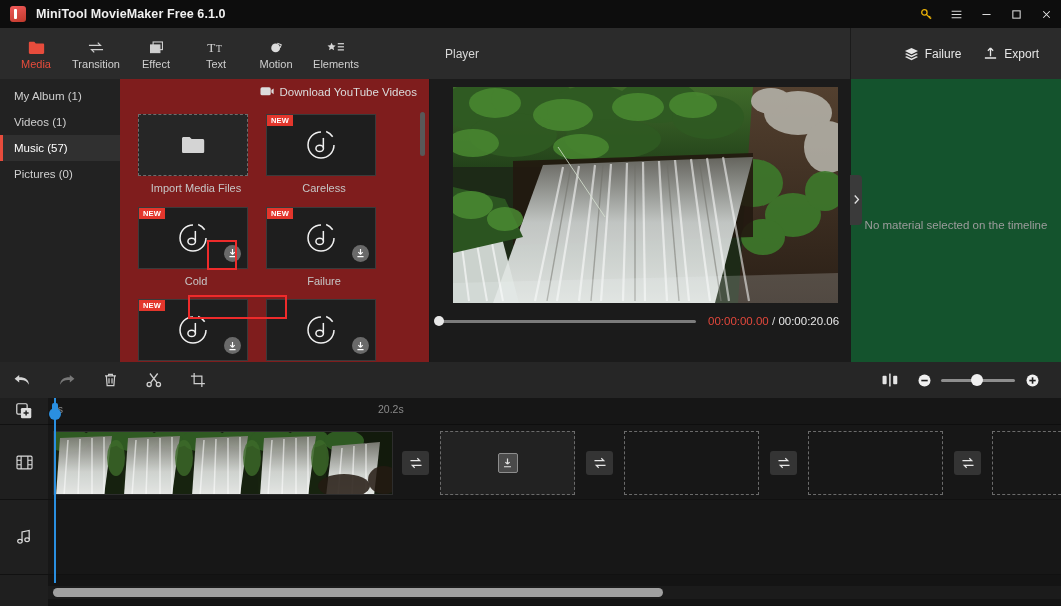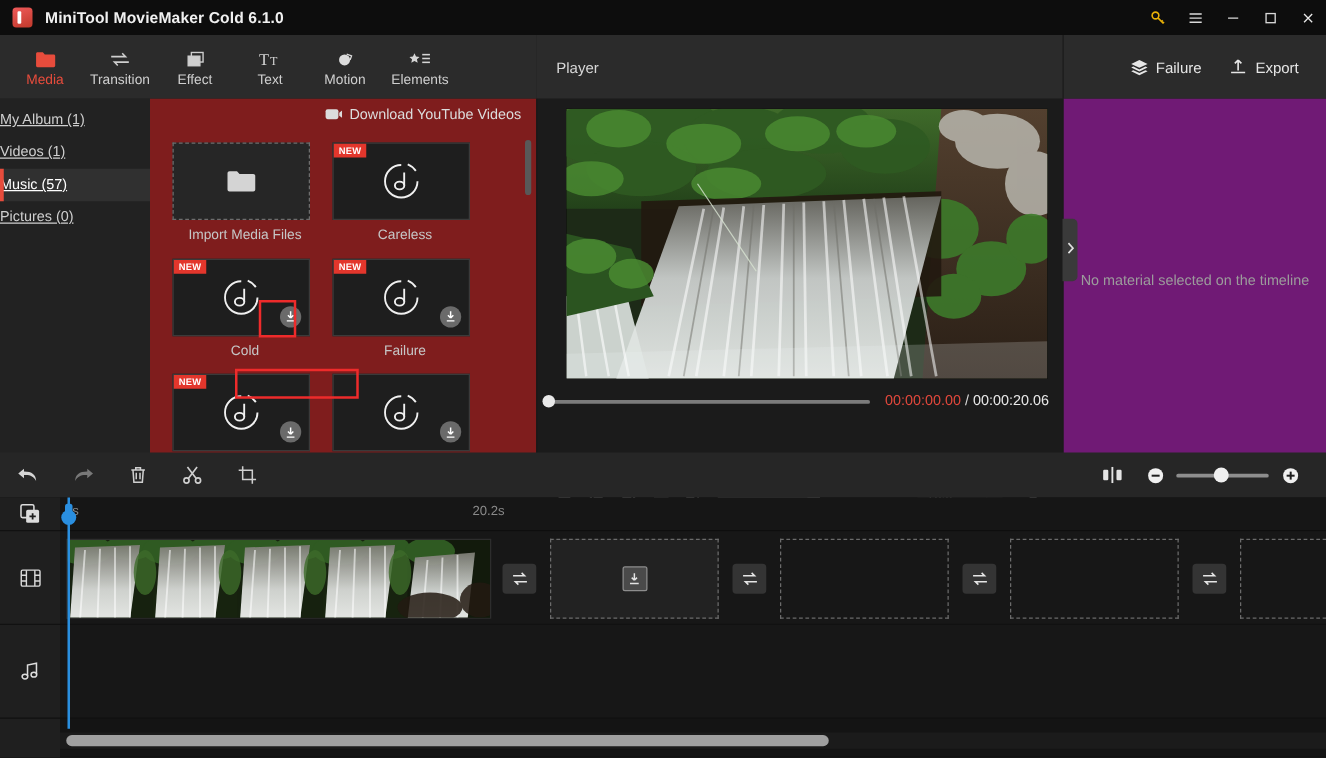--- a/index.html
+++ b/index.html
@@ -61,22 +61,22 @@
   .hbtn{display:flex;align-items:center;gap:6px;color:#e6e6e6;font-size:12px;margin-right:22px;}
   .hbtn svg{display:block;}
   .headdiv{position:absolute;left:850px;top:28px;width:1px;height:51px;background:#1b1b1b;}
 
   
   .albumbar{
     position:absolute; left:0; top:79px; width:120px; height:291px;
     background:#222222; padding-top:4px;
   }
   .albumitem{
-    height:26px; display:flex; align-items:center; 
-    font-size:11.5px; color:#cfcfcf; position:relative;text-decoration:underline;
+    height:26px; display:flex; align-items:center; padding-left:14px;
+    font-size:11.5px; color:#cfcfcf; position:relative;
   }
   .albumitem.active{background:#303030; color:#ffffff;}
   .albumitem.active::before{
     content:""; position:absolute;left:0;top:0;width:3px;height:26px;background:#e74c3c;
   }
 
   
   .mediapanel{
     position:absolute; left:120px; top:79px; width:309px; height:291px;
     background:#7f1d1d;
@@ -153,21 +153,21 @@
   .volknob{position:absolute;right:-4px;top:-3.5px;width:10px;height:10px;border-radius:50%;background:#e9e9e9;}
   .ratio{
     position:absolute;right:48px;top:3px;width:68px;height:22px;background:#3a3a3a;border-radius:2px;
     display:flex;align-items:center;justify-content:space-between;padding:0 7px;
     color:#cdcdcd;font-size:11px;
   }
   .fullbtn{position:absolute;right:14px;top:4px;width:20px;height:20px;display:flex;align-items:center;justify-content:center;}
 
   
   .rightpanel{
-    position:absolute;left:851px;top:79px;width:210px;height:291px;background:#701a75;
+    position:absolute;left:851px;top:79px;width:210px;height:291px;background:#14532d;
     display:flex;align-items:center;justify-content:center;
   }
   .rightpanel .msg{font-size:11.5px;color:#9c9c9c;}
   .collapse{
     position:absolute;left:850px;top:175px;width:12px;height:50px;background:#3a3a3a;
     border-radius:0 4px 4px 0; display:flex;align-items:center;justify-content:center;
     color:#e0e0e0;font-size:11px; z-index:10;
   }
 
   
@@ -219,21 +219,21 @@
   }
   .hscrolltrack{position:absolute;left:48px;top:586px;width:1013px;height:13px;background:#1b1b1b;z-index:24;}
 </style>
 </head>
 <body>
 
 <div class="app">
 
   <div class="titlebar">
     <div class="logo"></div>
-    <div class="apptitle">MiniTool MovieMaker Cold 6.1.0</div>
+    <div class="apptitle">MiniTool MovieMaker Free 6.1.0</div>
     <div class="spacer"></div>
     <div class="winbtn key">
       <svg width="13" height="13" viewBox="0 0 16 16" fill="none" stroke="#e8b007" stroke-width="1.6">
         <circle cx="5.4" cy="5.4" r="3.3"></circle>
           <path d="M7.8 7.8 L13.3 13.3 M11.2 11.6 L12.6 10.2 M12.6 13 L13.8 11.8"></path>
       </svg>
     </div>
     <div class="winbtn">
       <svg width="13" height="13" viewBox="0 0 16 16" stroke="#dadada" stroke-width="1.4">
         <path d="M2 4h12M2 8h12M2 12h12"></path>

